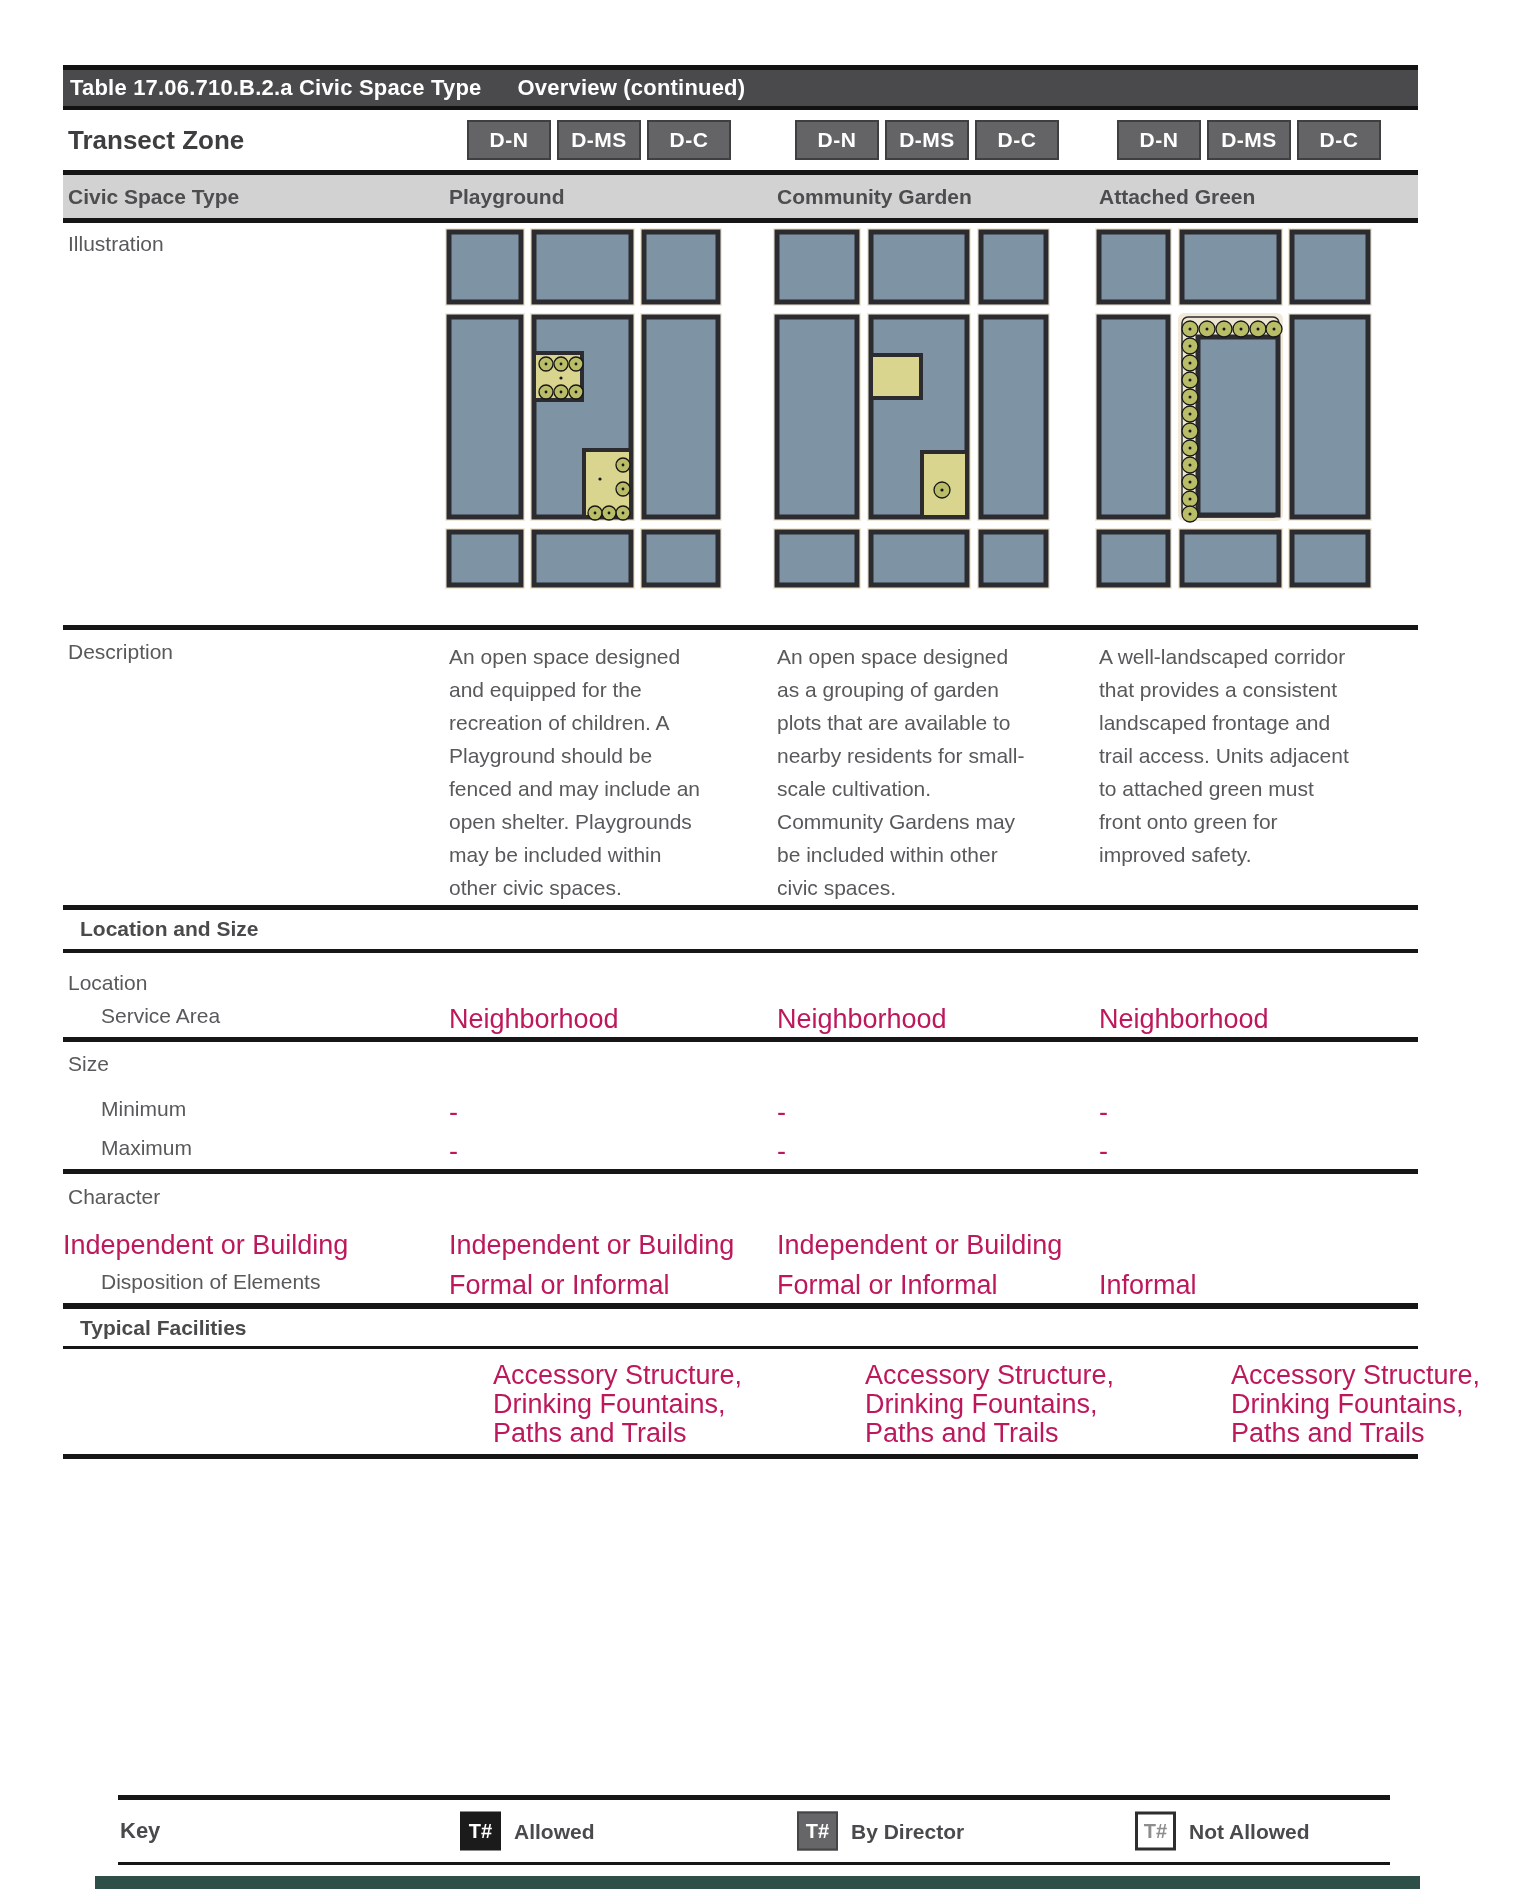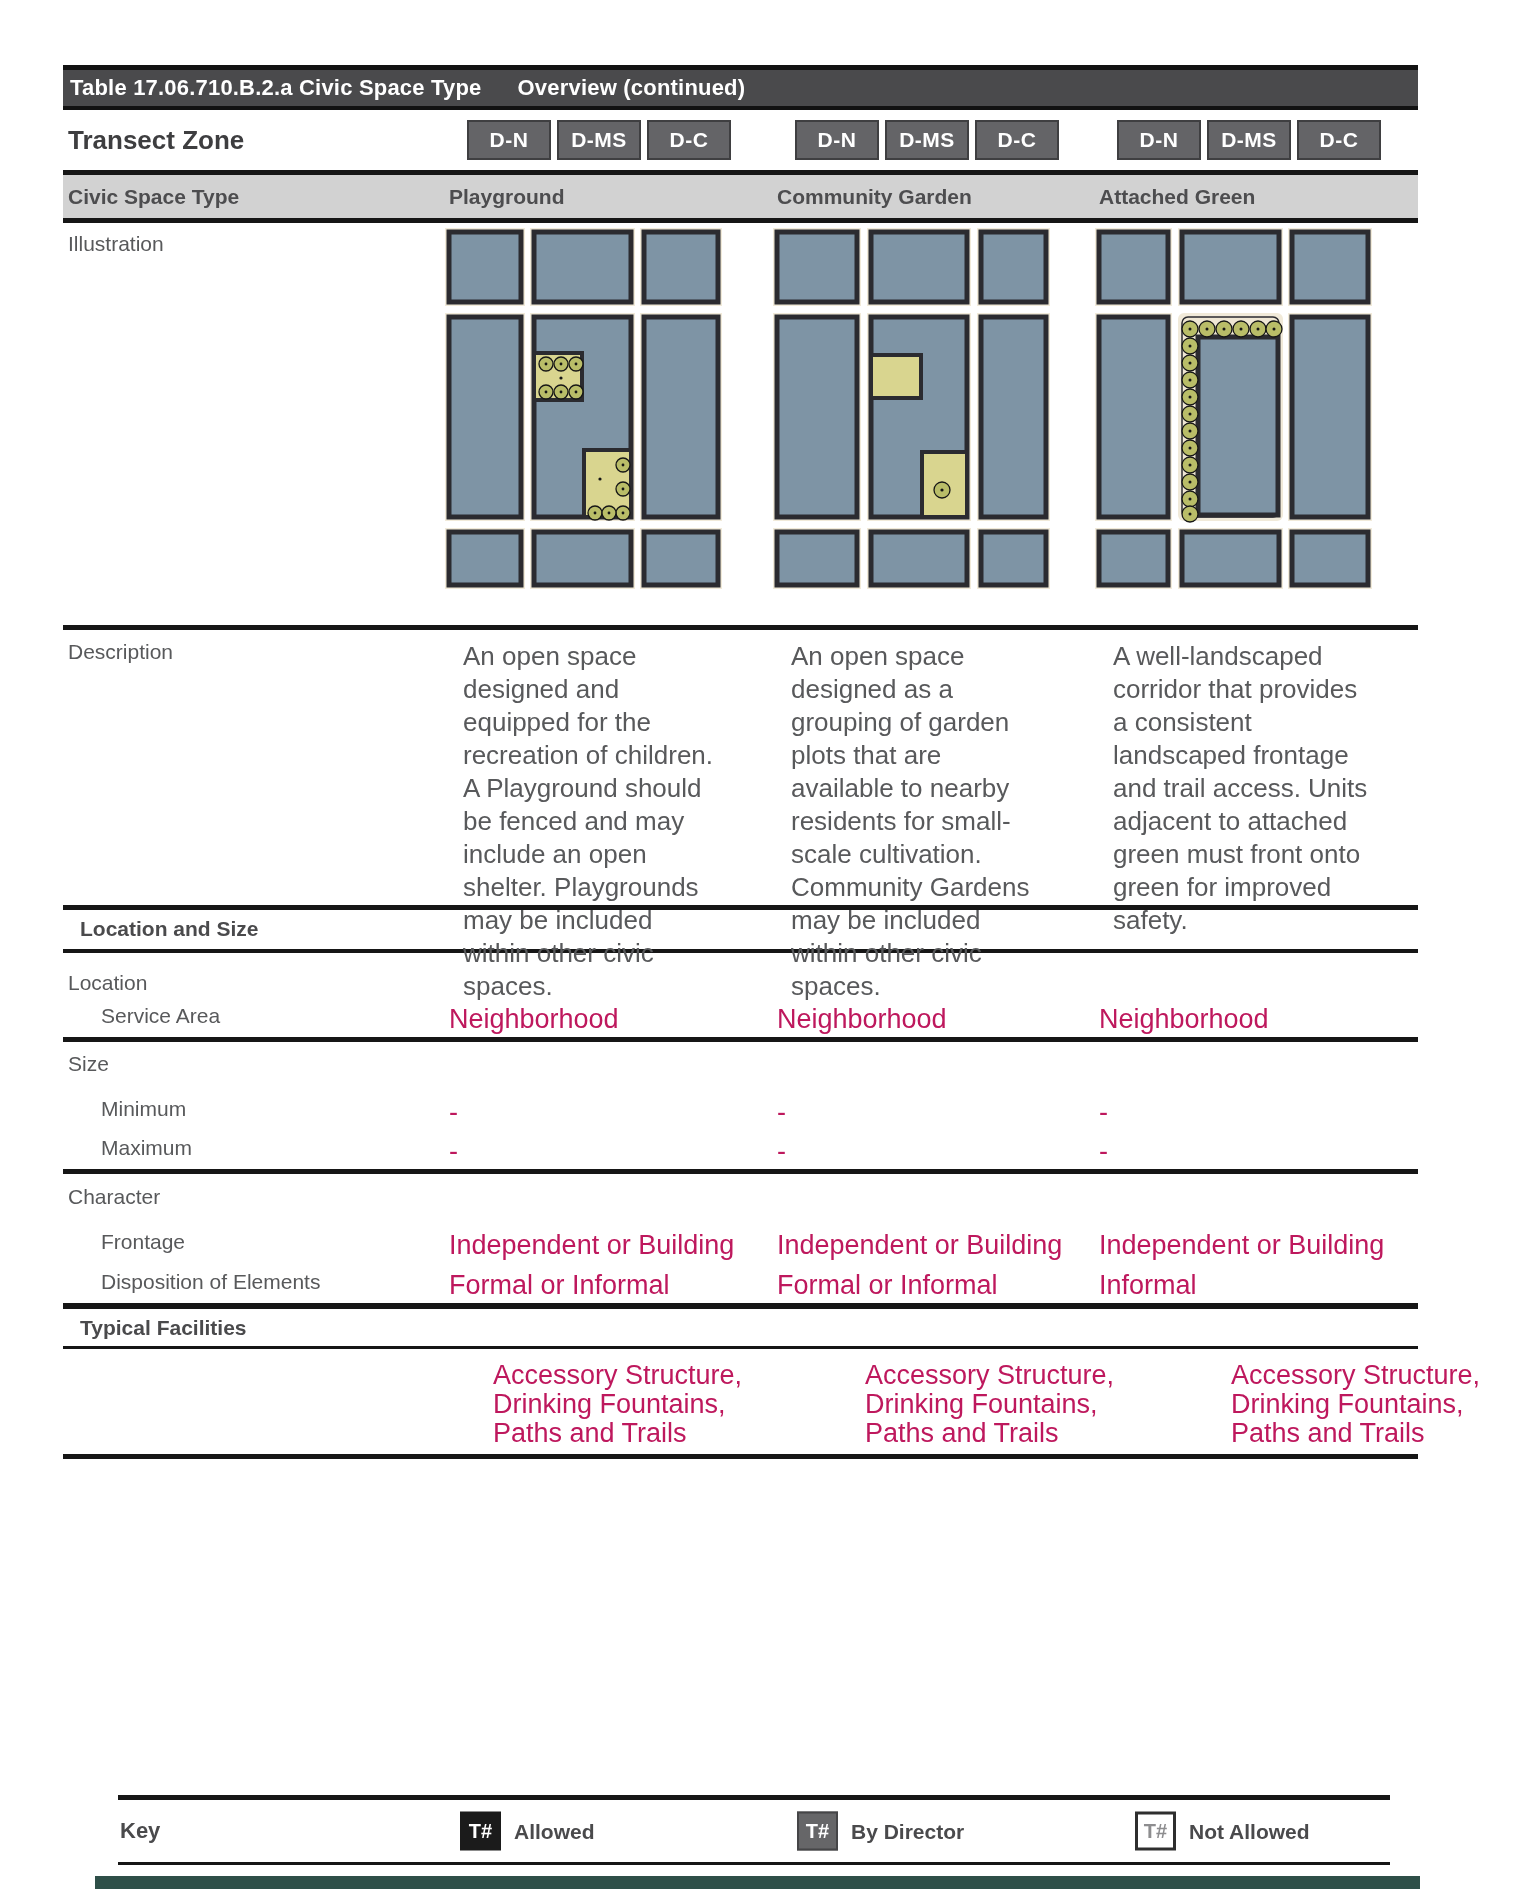--- a/index.html
+++ b/index.html
@@ -40,21 +40,21 @@
   .band{background:#d2d2d2;height:43px;align-items:center;}
   .band .cellb{font-weight:bold;font-size:21px;color:#4d4d4f;}
   .band .lblb{padding-left:5px;}
 
   
   .illus{height:402px;padding-top:9px;}
   .illus svg{overflow:visible;display:block;}
 
   
   .descrow{height:275px;padding-top:10px;}
-  .desc-text{width:258px;font-size:26px;line-height:33px;color:#58595b;margin-left:14px;}
+  .desc-text{width:258px;font-size:21px;line-height:33px;color:#58595b;}
 
   
   .sect{height:39px;padding-top:7px;font-weight:bold;font-size:21px;color:#4a4a4c;padding-left:5px;box-sizing:border-box;margin-left:12px;}
 
   .facil{height:105px;padding-top:12px;gap:44px;}
   .facil .val{width:258px;line-height:29px;}
 
   
   .keybar{
     position:absolute;left:118px;top:1795px;width:1272px;height:62px;
@@ -312,21 +312,20 @@
     <div class="val">-</div>
   </div>
 
   <div class="rule r5"></div>
 
   <div class="row rw" style="height:44px;padding-top:11px;">
     <div class="lbl">Character</div>
   </div>
 
   <div class="row rw" style="height:44px;padding-top:12px;">
-    <div class="lbl ind">Frontage</div>
     <div class="val">Independent or Building</div>
     <div class="val">Independent or Building</div>
     <div class="val">Independent or Building</div>
   </div>
 
   <div class="row rw" style="height:41px;padding-top:8px;">
     <div class="lbl ind">Disposition of Elements</div>
     <div class="val">Formal or Informal</div>
     <div class="val">Formal or Informal</div>
     <div class="val">Informal</div>

